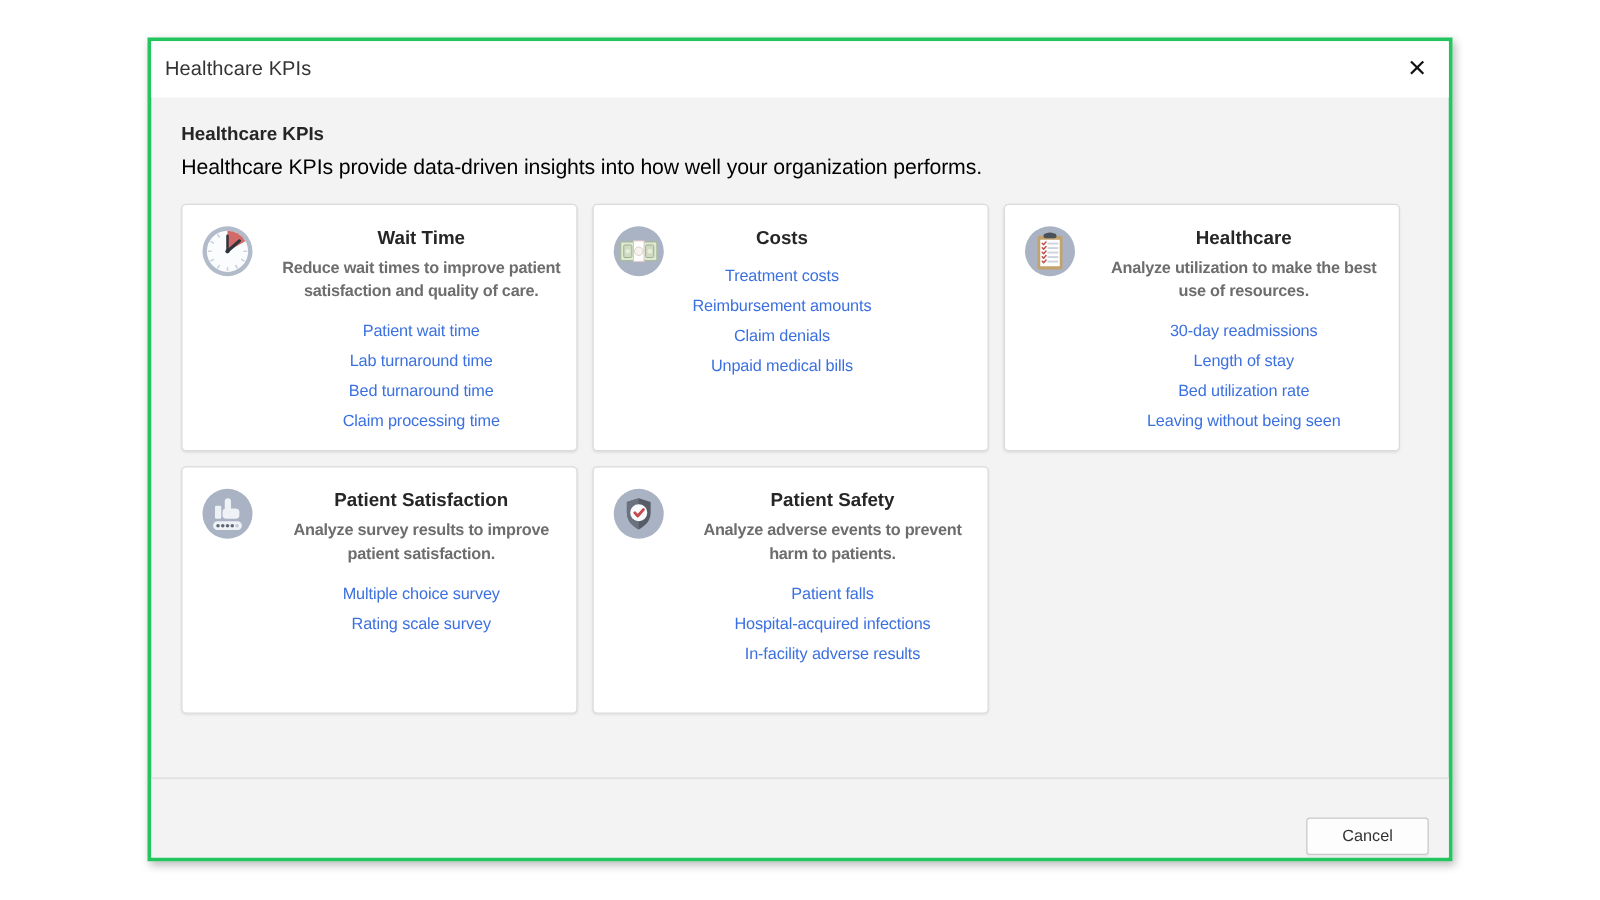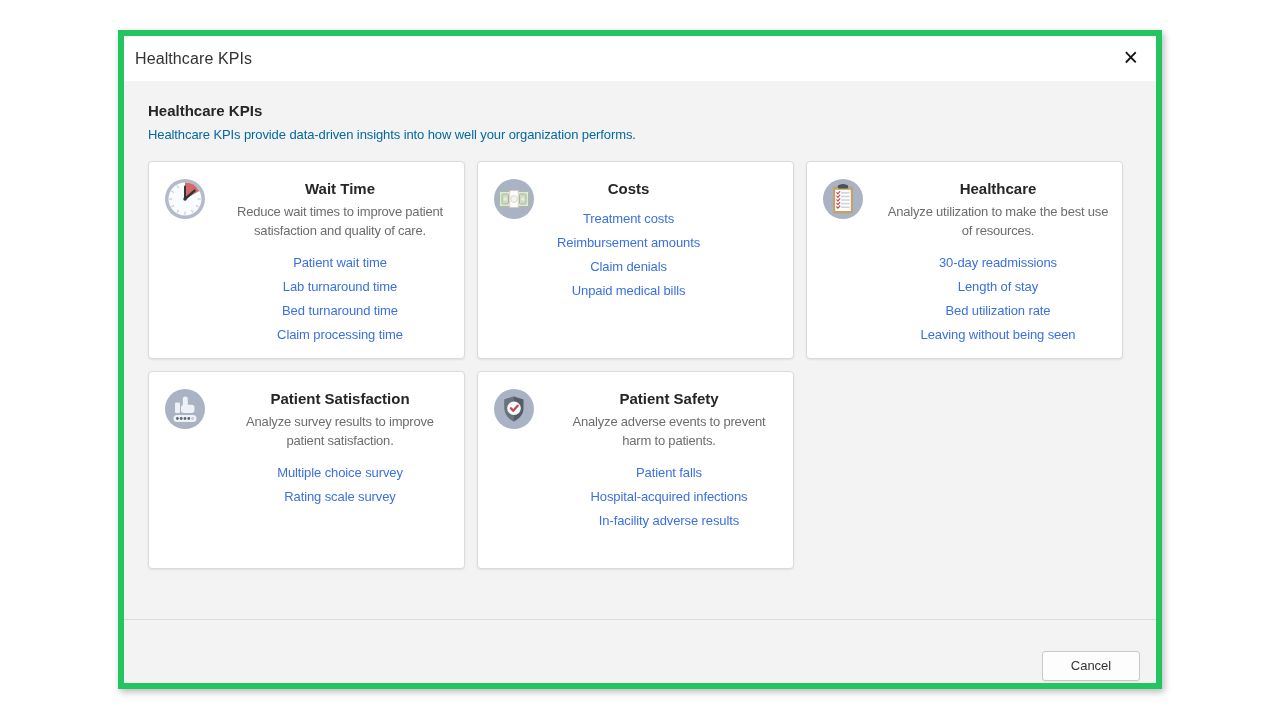--- a/index.html
+++ b/index.html
@@ -4,49 +4,49 @@
 <style>
   * { box-sizing: border-box; }
   html,body { margin:0; padding:0; }
   body {
     width:1280px; height:720px; background:#ffffff;
     font-family:"Liberation Sans","DejaVu Sans",sans-serif;
     -webkit-font-smoothing:antialiased;
   }
   .dialog {
     position:absolute; left:118px; top:30px; width:1044px; height:659px;
-    background:#f3f3f3; border:6px solid #22c55e;
+    background:#f3f3f3; border:3px solid #22c55e;
     box-shadow:2px 3px 7px rgba(0,0,0,.28);
     display:flex; flex-direction:column;
   }
   .dlg-header {
     flex:0 0 auto; height:45px; background:#ffffff;
     display:flex; align-items:center; padding:0 12px 0 11px;
   }
   .dlg-title { font-size:16px; color:#333333; letter-spacing:.1px; }
   .close-btn {
     margin-left:auto; background:none; border:none; cursor:pointer;
     font-family:inherit; font-size:25px; line-height:1; color:#111111;
     padding:0 6px 3px 6px;
   }
   .dlg-body { flex:1 1 auto; padding:21px 24px 0 24px; overflow:hidden; }
   .section-heading { font-size:15px; font-weight:bold; color:#262626; }
-  .section-sub { font-size:13px; color:#0369a1; margin-top:8px; letter-spacing:-.1px; }
+  .section-sub { font-size:17px; color:#000000; margin-top:8px; letter-spacing:-.1px; }
   .cards { margin-top:19px; display:flex; flex-wrap:wrap; gap:12px; width:976px; }
   .card {
     width:317px; height:198px; background:#ffffff;
     border:1px solid #dbdbdb; border-radius:4px;
     box-shadow:0 1px 2px rgba(0,0,0,.08);
     padding:16px 12px 0 15px; display:flex;text-align:center;
   }
   .card-icon { width:42px; height:42px; flex:0 0 auto; }
   .card-icon svg { width:42px; height:42px; display:block; }
   .card-content { margin-left:22px; padding-top:2px; min-width:0; }
   .card-title { font-size:15px; font-weight:bold; color:#262626; }
-  .card-desc { font-size:13px; color:#6d6d6d; line-height:1.45; margin-top:6px; letter-spacing:-.2px; }
+  .card-desc { font-size:13px; color:#6d6d6d; line-height:1.45; margin-top:6px; letter-spacing:-.2px;font-weight:bold; }
   .card-links { margin-top:14px; }
   .kpi-link {
     display:block; font-size:13px; font-weight:normal; color:#3b70e0;
     text-decoration:none; margin-bottom:9px; letter-spacing:-.1px;
   }
   .dlg-footer {
     flex:0 0 auto; height:64px; background:#f3f3f3; border-top:1px solid #dcdcdc;
     display:flex; align-items:center; justify-content:flex-end; padding-right:16px;
   }
   .cancel-btn {

